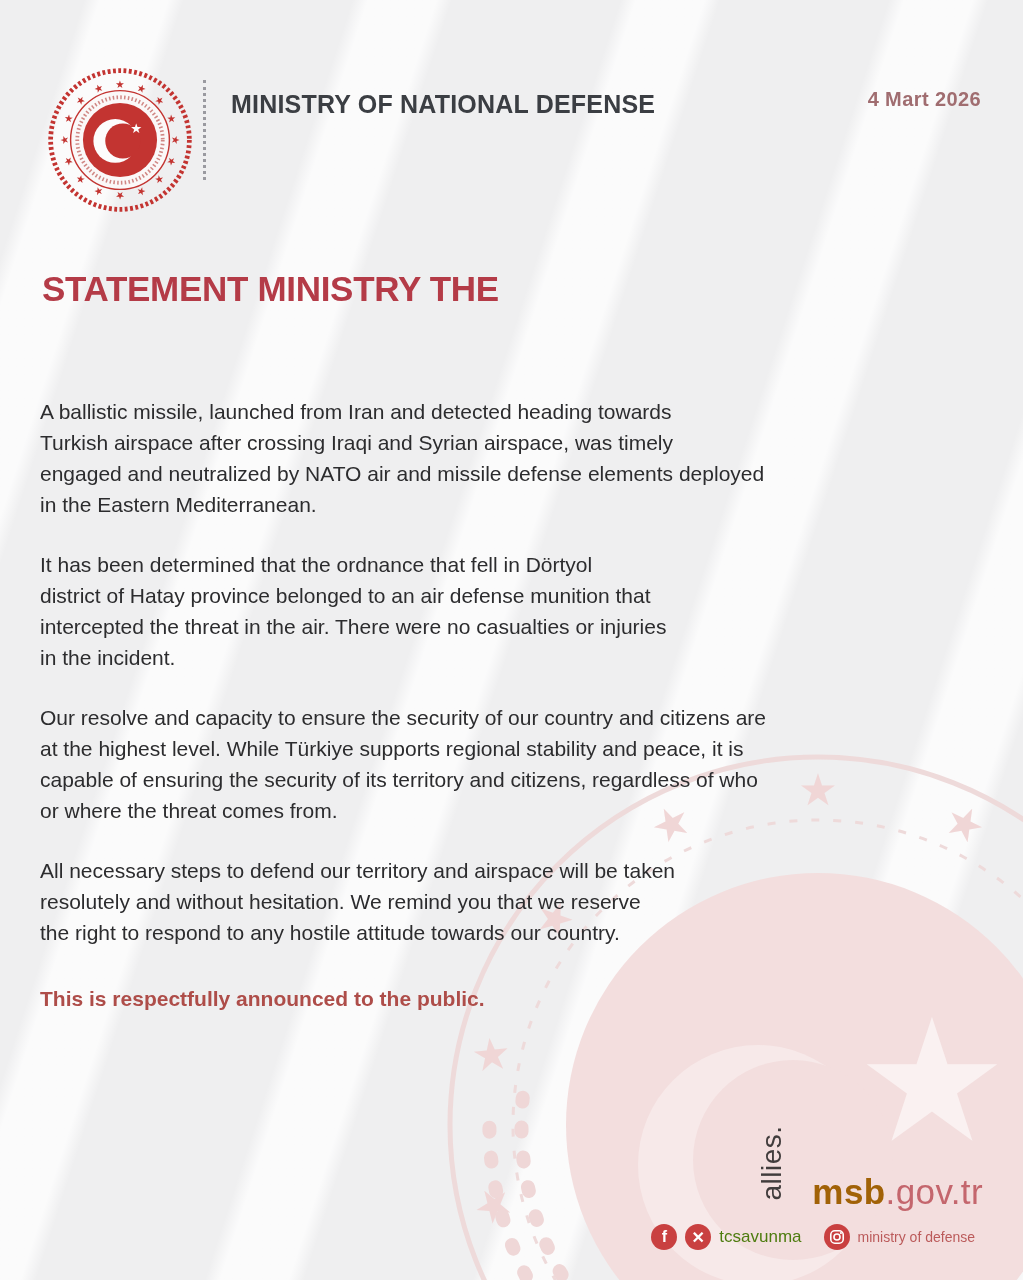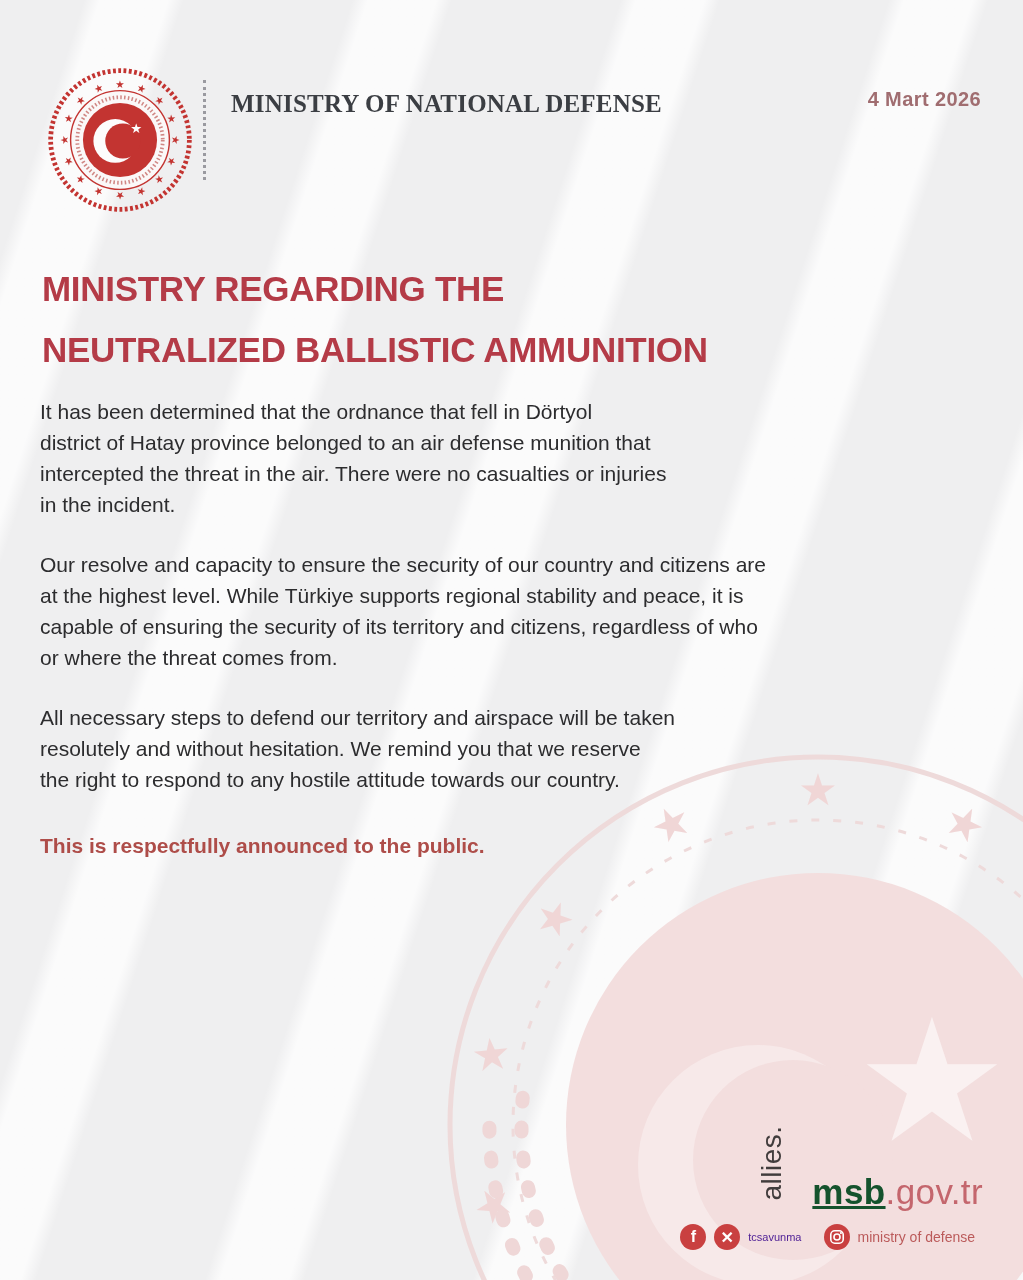--- a/index.html
+++ b/index.html
@@ -31,21 +31,21 @@
     z-index:1;
   }
   .layer{position:relative;z-index:2;}
 
   
   .seal{position:absolute;left:44px;top:64px;width:152px;height:152px;}
   .hdr-divider{
     position:absolute;left:203px;top:80px;height:100px;width:0;
     border-left:3px dotted #9a9aa0;
   }
-  .hdr-text{position:absolute;left:231px;top:90px;font-family:Liberation Serif, serif;}
+  .hdr-text{position:absolute;left:231px;top:90px;}
   .hdr-ministry{
     font-size:25px;font-weight:bold;color:#3b3e43;letter-spacing:.2px;margin:0;
   }
   .hdr-presser{
     font-size:20px;font-weight:normal;color:#4a4d52;margin:21px 0 0 0;letter-spacing:.3px;
   }
   .hdr-date{
     position:absolute;right:42px;top:88px;
     font-size:20px;font-weight:bold;color:#a06d70;letter-spacing:.4px;text-align:right;
   }
@@ -74,34 +74,34 @@
   .allies span{
     position:absolute;
     transform:translate(-50%,-50%) rotate(-90deg);
     white-space:nowrap;
     font-size:28px;color:#413c3c;letter-spacing:.5px;
   }
   .site{
     position:absolute;right:40px;top:1172px;z-index:2;
     font-size:35px;letter-spacing:.4px;white-space:nowrap;
   }
-  .site .site-bold{font-weight:bold;color:#14532d;text-decoration:underline;}
+  .site .site-bold{font-weight:bold;color:#a16207;}
   .site .site-rest{font-weight:normal;color:#c4666d;}
   .social{
     position:absolute;right:40px;top:1224px;z-index:2;
     display:flex;align-items:center;gap:8px;
   }
   .sicon{
     width:26px;height:26px;border-radius:50%;
     background:#c94040;color:#fff;
     display:flex;align-items:center;justify-content:center;
     font-weight:bold;font-size:16px;flex:0 0 auto;
   }
   .sicon svg{display:block;}
-  .handle{font-size:11px;color:#4c1d95;margin-right:14px;white-space:nowrap;}
+  .handle{font-size:17px;color:#4d7c0f;margin-right:14px;white-space:nowrap;}
   .handle.ig{color:#bb5a5a;font-size:14px;margin-right:8px;}
 
   
   .watermark{
     position:absolute;right:-185px;bottom:-235px;
     width:780px;height:780px;z-index:1;pointer-events:none;
   }
 </style>
 </head>
 <body>
@@ -174,25 +174,28 @@
 
     <div class="hdr-divider"></div>
 
     <div class="hdr-text">
       <p class="hdr-ministry">MINISTRY OF NATIONAL DEFENSE</p>
     </div>
 
     <div class="hdr-date">4 Mart 2026</div>
 
     <h1 class="title">
-      <div>MINISTRY REGARDING THE</div>
-      <div>NEUTRALIZED BALLISTIC AMMUNITION</div>
+      <div>STATEMENT MINISTRY THE</div>
     </h1>
 
     <div class="body-copy">
+      <p class="para">A ballistic missile, launched from Iran and detected heading towards
+Turkish airspace after crossing Iraqi and Syrian airspace, was timely
+engaged and neutralized by NATO air and missile defense elements deployed
+in the Eastern Mediterranean.</p>
       <p class="para">It has been determined that the ordnance that fell in Dörtyol
 district of Hatay province belonged to an air defense munition that
 intercepted the threat in the air. There were no casualties or injuries
 in the incident.</p>
       <p class="para">Our resolve and capacity to ensure the security of our country and citizens are
 at the highest level. While Türkiye supports regional stability and peace, it is
 capable of ensuring the security of its territory and citizens, regardless of who
 or where the threat comes from.</p>
       <p class="para">All necessary steps to defend our territory and airspace will be taken
 resolutely and without hesitation. We remind you that we reserve

